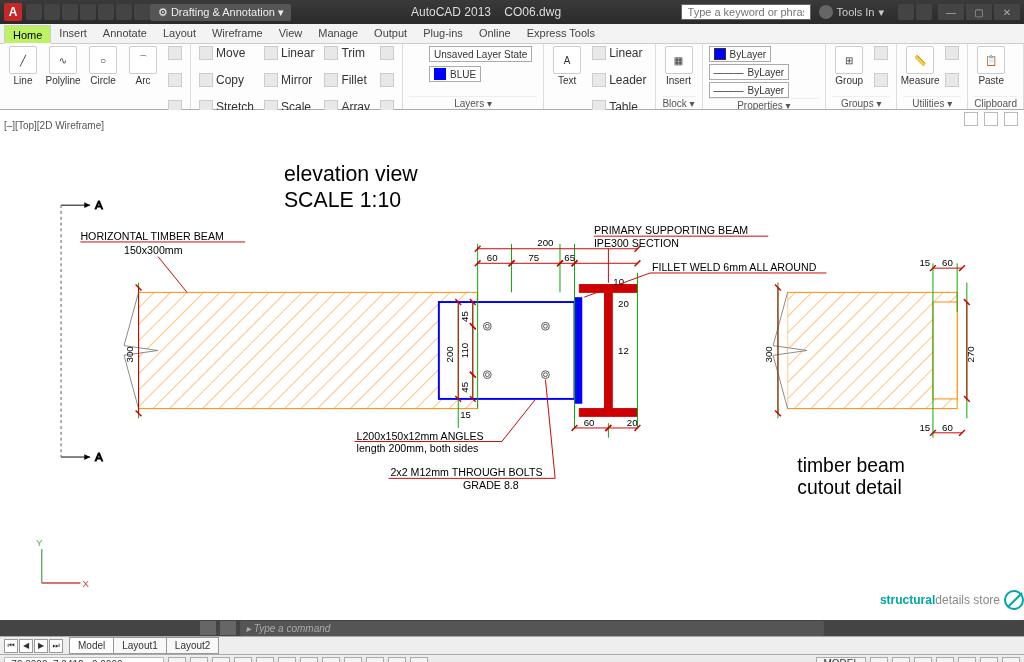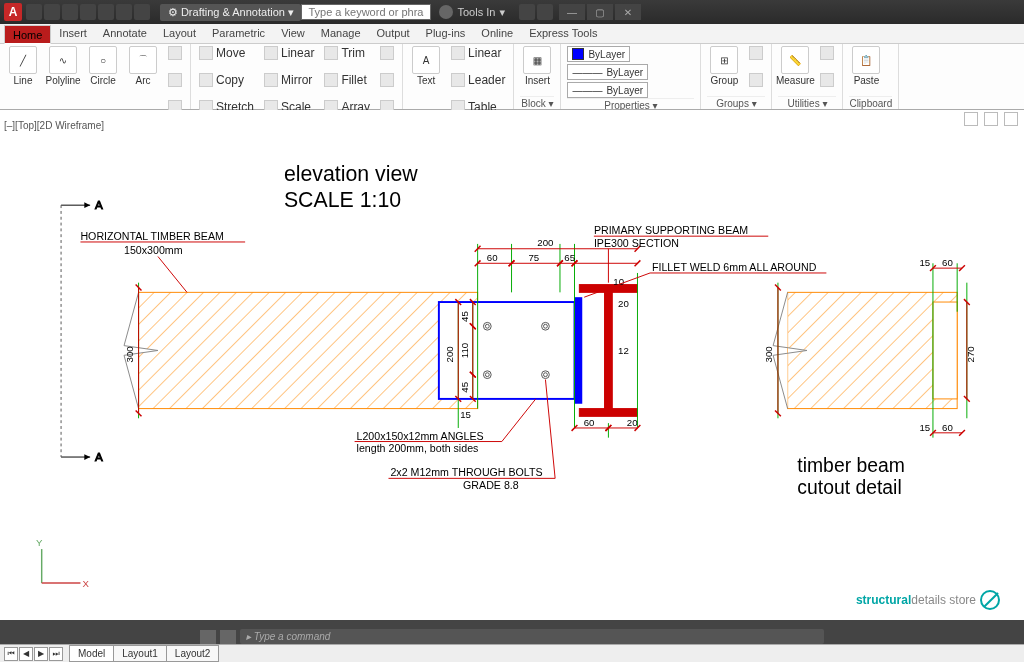--- a/index.html
+++ b/index.html
@@ -3,31 +3,31 @@
 <meta charset="utf-8">
 <style>
 * { margin: 0; padding: 0; box-sizing: border-box; font-family: "Segoe UI", Tahoma, sans-serif; }
 body { background: #fff; width: 1024px; height: 662px; overflow: hidden; font-size: 11px; color: #333; }
 
 
 .titlebar { height: 24px; background: linear-gradient(#3a3a3a,#2a2a2a); display: flex; align-items: center; padding: 0 4px; color: #ccc; }
 .titlebar .logo { width: 18px; height: 18px; background: #c62828; border-radius: 2px; margin-right: 4px; display:flex;align-items:center;justify-content:center;color:#fff;font-weight:bold;font-size:12px;}
 .titlebar .qat { display: flex; gap: 2px; }
 .titlebar .qat .qicon { width: 16px; height: 16px; background: #444; border-radius: 2px; }
-.titlebar .wkspace { margin-left: 10px; background: #555; padding: 2px 8px; border-radius: 2px; color:#eee; font-size:11px;}
+.titlebar .wkspace { background: #555; padding: 2px 8px; border-radius: 2px; color:#eee; font-size:11px;}
 .titlebar .center { flex: 1; text-align: center; font-size: 12px; color:#ddd; }
 .titlebar .search { background:#fff; color:#888; padding:1px 6px; width:130px; font-size:11px; border:1px solid #666; }
 .titlebar .signin { margin: 0 8px; display:flex; align-items:center; gap:4px;}
 .titlebar .winbtns { display:flex; gap:2px;}
 .titlebar .winbtns div { width:26px; height:16px; background:#444; display:flex;align-items:center;justify-content:center;color:#aaa;font-size:10px;}
 
 
 .ribbon-tabs { height: 20px; background:#f3f3f3; border-bottom:1px solid #ccc; display:flex; padding-left:4px; font-size:11px;}
 .ribbon-tabs .tab { padding:3px 8px; color:#444; cursor:pointer;}
-.ribbon-tabs .tab.active { background:#b91c1c; border:1px solid #ccc; border-bottom:1px solid #fff; position:relative; top:1px; color:#000;}
+.ribbon-tabs .tab.active { background:#bef264; border:1px solid #ccc; border-bottom:1px solid #fff; position:relative; top:1px; color:#000;}
 
 
 .ribbon { height: 66px; background:#fdfdfd; border-bottom:1px solid #aaa; display:flex; }
 .panel { border-right:1px solid #ddd; padding:2px 6px 0 6px; display:flex; flex-direction:column; }
 .panel .prow { display:flex; gap:6px; align-items:flex-start; flex:1;}
 .panel .ptitle { text-align:center; font-size:10px; color:#555; border-top:1px solid #eee; padding-top:1px; cursor:pointer;}
 .bigbtn { display:flex; flex-direction:column; align-items:center; width:34px; font-size:10px; gap:1px; cursor:pointer;}
 .bigbtn .ic { width:28px; height:28px; border:1px solid #ccc; border-radius:2px; display:flex;align-items:center;justify-content:center;background:#fff;}
 .smallcol { display:flex; flex-direction:column; gap:13px; font-size:12px;}
 .smallcol .sitem { display:flex; align-items:center; gap:3px; cursor:pointer; padding:0 2px;}
@@ -36,34 +36,34 @@
 .combo .sw { width:12px;height:12px;}
 
 
 .viewport { position:relative; height: 510px; background:#fff; overflow:hidden;}
 .viewcontrols { position:absolute; top:10px; left:4px; font-size:10px; color:#555;}
 .viewcube { position:absolute; top:2px; right:6px; display:flex; gap:6px; color:#777;}
 .viewcube .ic3 { width:14px;height:14px;border:1px solid #bbb;}
 .drawing { position:absolute; inset:0;margin-left:32px; }
 .drawing svg { width:100%; height:100%; }
 
-.watermark { position:absolute; right:24px; bottom:10px; font-size:12px; color:#888; display:flex;align-items:center;gap:4px;}
+.watermark { position:absolute; right:0; bottom:10px; font-size:12px; color:#888; display:flex;align-items:center;gap:4px;}
 .watermark b { color:#00a6a6;}
 .circ { width:20px;height:20px;border:2px solid #00a6a6;border-radius:50%; position:relative;}
 .circ::after{content:"";position:absolute;width:2px;height:20px;background:#00a6a6;left:8px;top:-2px;transform:rotate(45deg);}
 
 
 .modeltabs { height:18px; background:#eee; border-top:1px solid #aaa; display:flex; align-items:center; font-size:10px; padding-left:4px;}
 .modeltabs .nav { display:flex; gap:1px; margin-right:6px;}
 .modeltabs .nav div{ width:14px;height:14px;border:1px solid #999;background:#fff;display:flex;align-items:center;justify-content:center;font-size:8px;}
 .modeltabs .mtab { padding:2px 8px; border:1px solid #999; background:#f8f8f8; margin-right:-1px; cursor:pointer;}
 .modeltabs .mtab.active { background:#fff;}
 
 
-.cmdline { height:24px; background:#444; display:flex; align-items:flex-end; padding:0 200px 0 200px;}
+.cmdline { height:16px; background:#444; display:flex; align-items:center; padding:0 200px 0 200px;}
 .cmdline .cmd { flex:1; background:#555; color:#aaa; font-size:10px; font-style:italic; padding:2px 6px; border-radius:2px;}
 .cmdline .cic { width:16px;height:14px;background:#666;margin-right:4px;}
 
 
 .status { height:20px; background:linear-gradient(#eee,#ddd); border-top:1px solid #aaa; display:flex; align-items:center; font-size:10px; padding:0 4px; gap:4px;}
 .status .coords { width:160px; border:1px solid #bbb; background:#fff; padding:1px 3px;}
 .status .sbtn { width:18px;height:16px;border:1px solid #aaa;background:#f4f4f4;}
 .status .spacer { flex:1;}
 
 
@@ -77,20 +77,24 @@
   <div class="qat">
     <div class="qicon"></div>
     <div class="qicon"></div>
     <div class="qicon"></div>
     <div class="qicon"></div>
     <div class="qicon"></div>
     <div class="qicon"></div>
     <div class="qicon"></div>
   </div>
   <div class="wkspace">⚙ <span>Drafting &amp; Annotation</span> ▾</div>
+  <div class="center">
+    <span>AutoCAD 2013</span>&nbsp;&nbsp;&nbsp;
+    <span>CO06.dwg</span>
+  </div>
   <input class="search" placeholder="Type a keyword or phrase" style="">
   <div class="signin">
     <span style="width:14px;height:14px;background:#666;border-radius:50%;"></span>
     <span>Tools In</span> ▾
   </div>
   <div class="qat" style="margin:0 6px;">
     <div class="qicon"></div>
     <div class="qicon"></div>
   </div>
   <div class="winbtns">
@@ -98,21 +102,21 @@
     <div>▢</div>
     <div>✕</div>
   </div>
 </div>
 
 <div class="ribbon-tabs">
   <div class="tab active">Home</div>
   <div class="tab">Insert</div>
   <div class="tab">Annotate</div>
   <div class="tab">Layout</div>
-  <div class="tab">Parametric</div>
+  <div class="tab">Wireframe</div>
   <div class="tab">View</div>
   <div class="tab">Manage</div>
   <div class="tab">Output</div>
   <div class="tab">Plug-ins</div>
   <div class="tab">Online</div>
   <div class="tab">Express Tools</div>
 </div>
 
 <div class="ribbon">
 
@@ -201,20 +205,38 @@
             <div class="sic"></div>
           </div>
         <div class="sitem">
             <div class="sic"></div>
           </div>
       </div>
     </div>
     <div class="ptitle">Modify ▾</div>
   </div>
 
+  <div class="panel" style="width:160px;">
+    <div class="prow" style="flex-direction:column;gap:2px;">
+      <div style="display:flex;gap:2px;">
+        <div class="sic" style="width:18px;height:18px;"></div>
+        <div class="combo" style="flex:1;">
+            <span>Unsaved Layer State</span>
+          </div>
+      </div>
+      <div style="display:flex;gap:2px;">
+        <div class="sic" style="width:18px;height:18px;"></div>
+        <div class="combo" style="flex:1;">
+            <span class="sw" style="background:#0000ff;"></span>
+            <span>BLUE</span>
+          </div>
+      </div>
+    </div>
+    <div class="ptitle">Layers ▾</div>
+  </div>
 
   <div class="panel">
     <div class="prow">
       <div class="bigbtn">
           <div class="ic">A</div>
           <span>Text</span>
         </div>
       <div class="smallcol">
         <div class="sitem">
             <div class="sic"></div>

